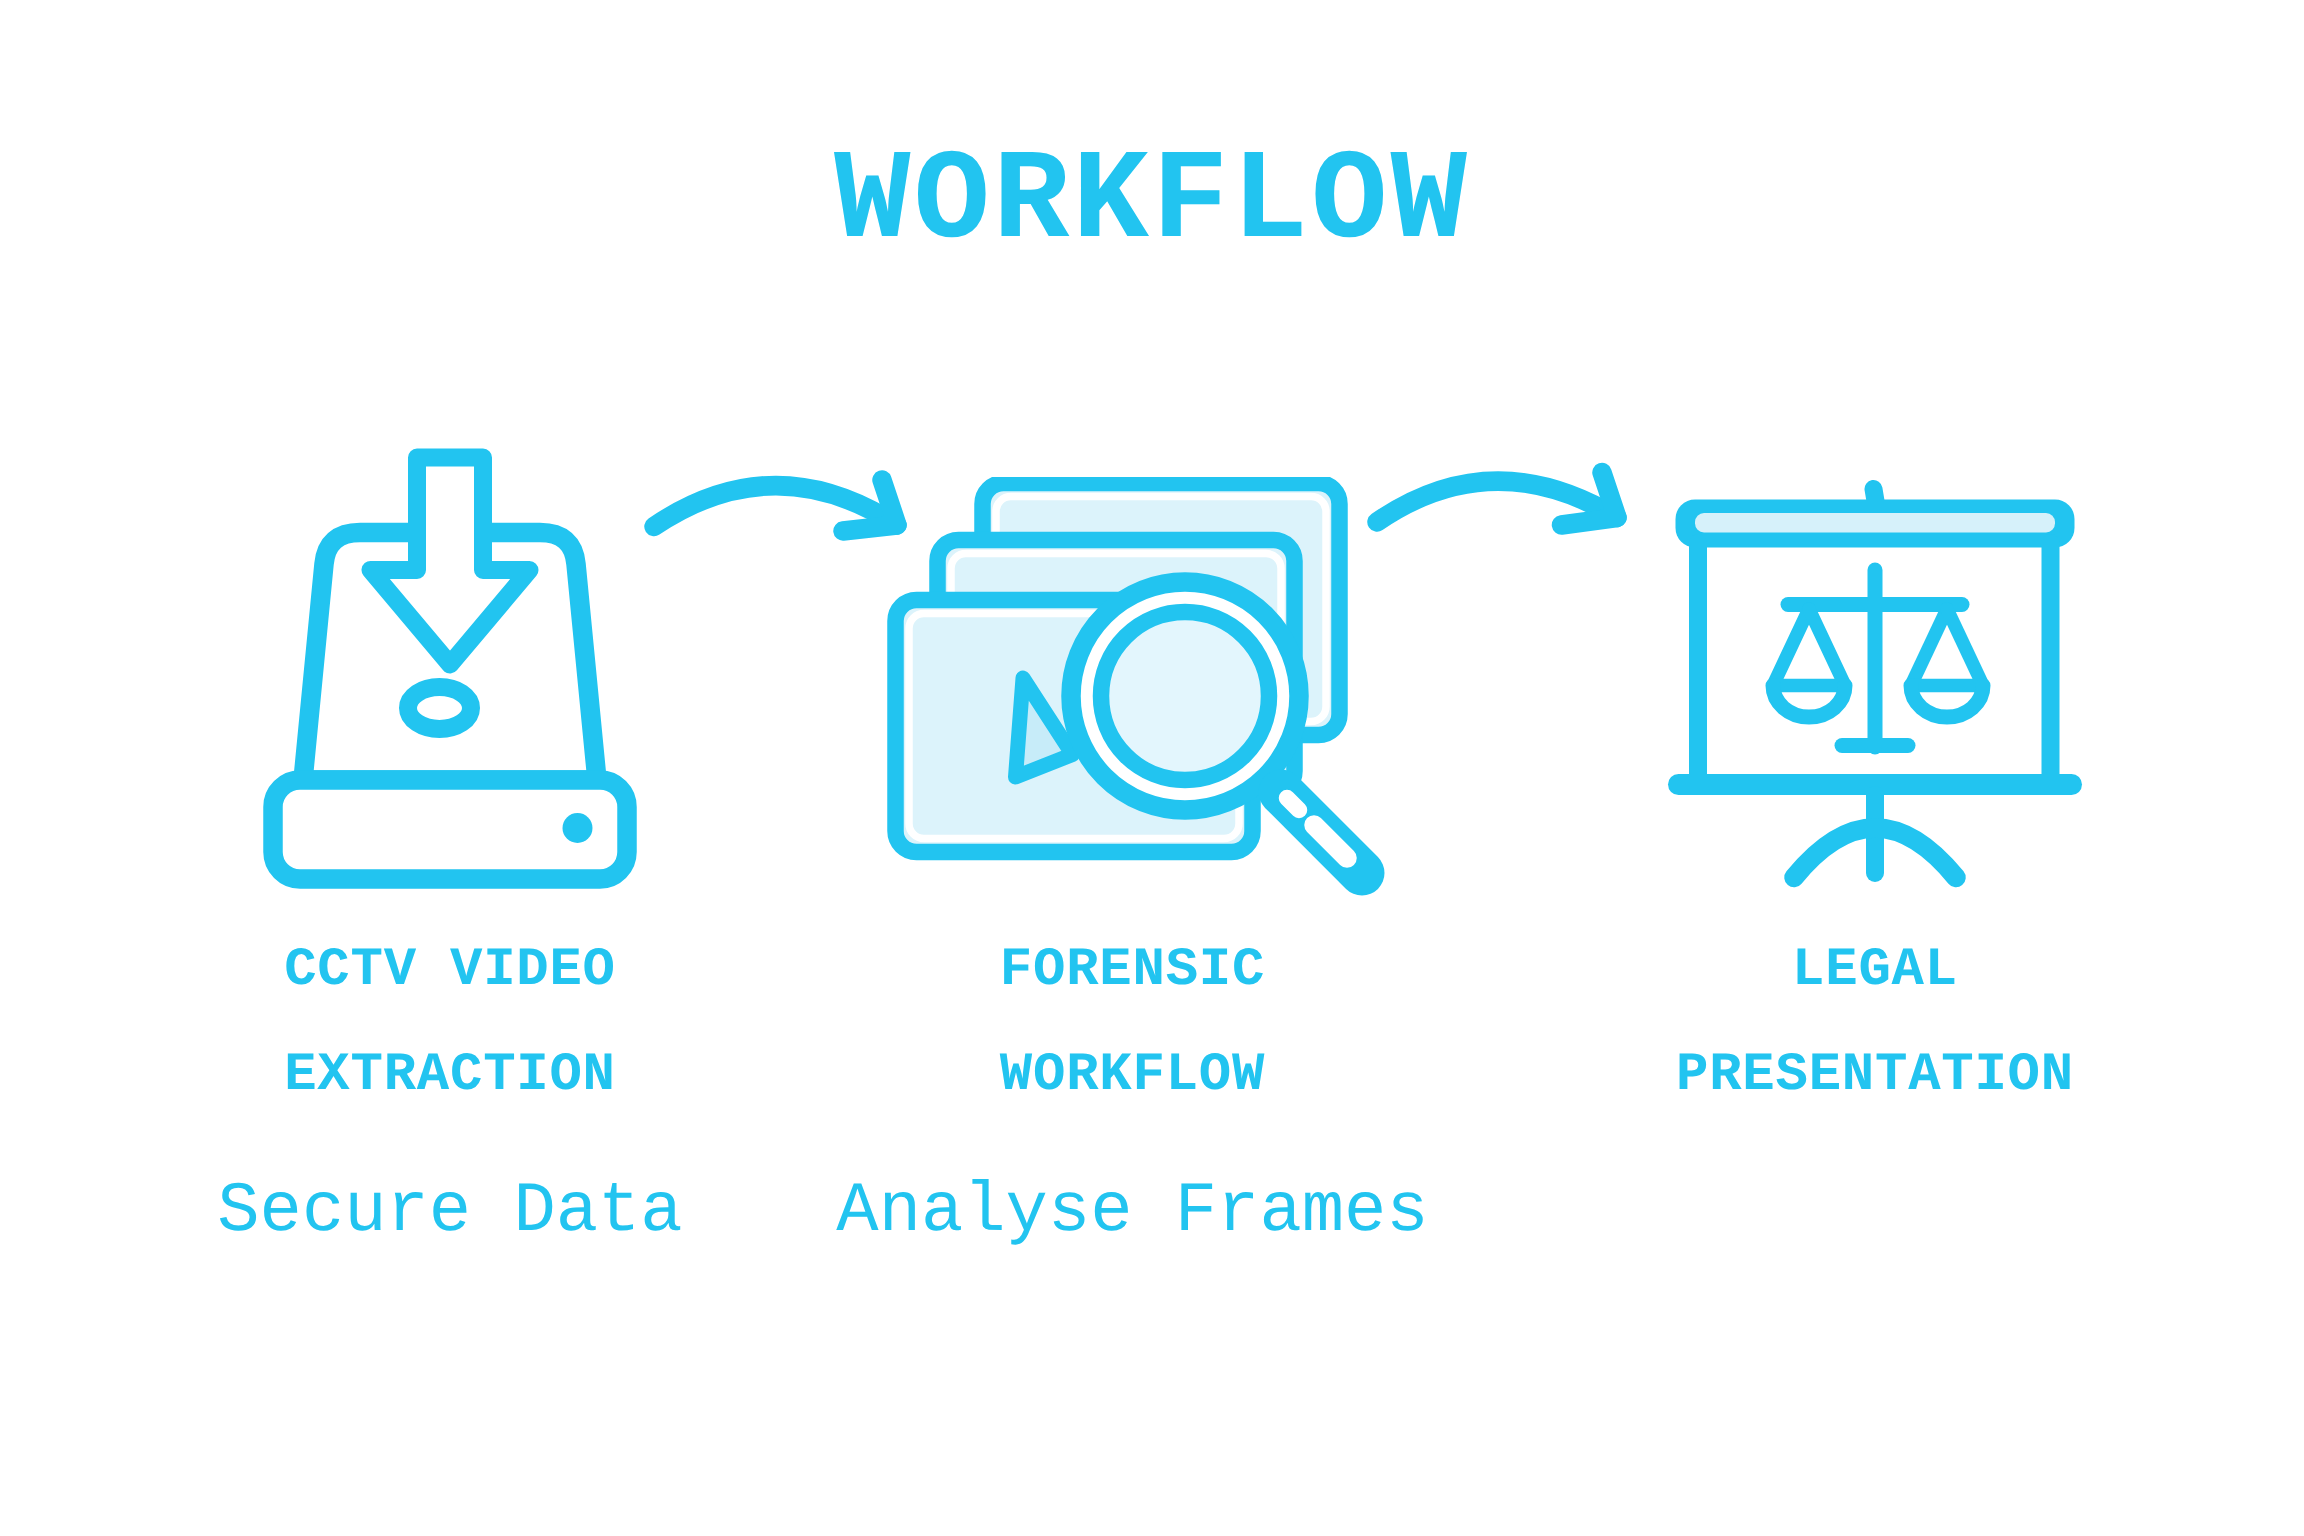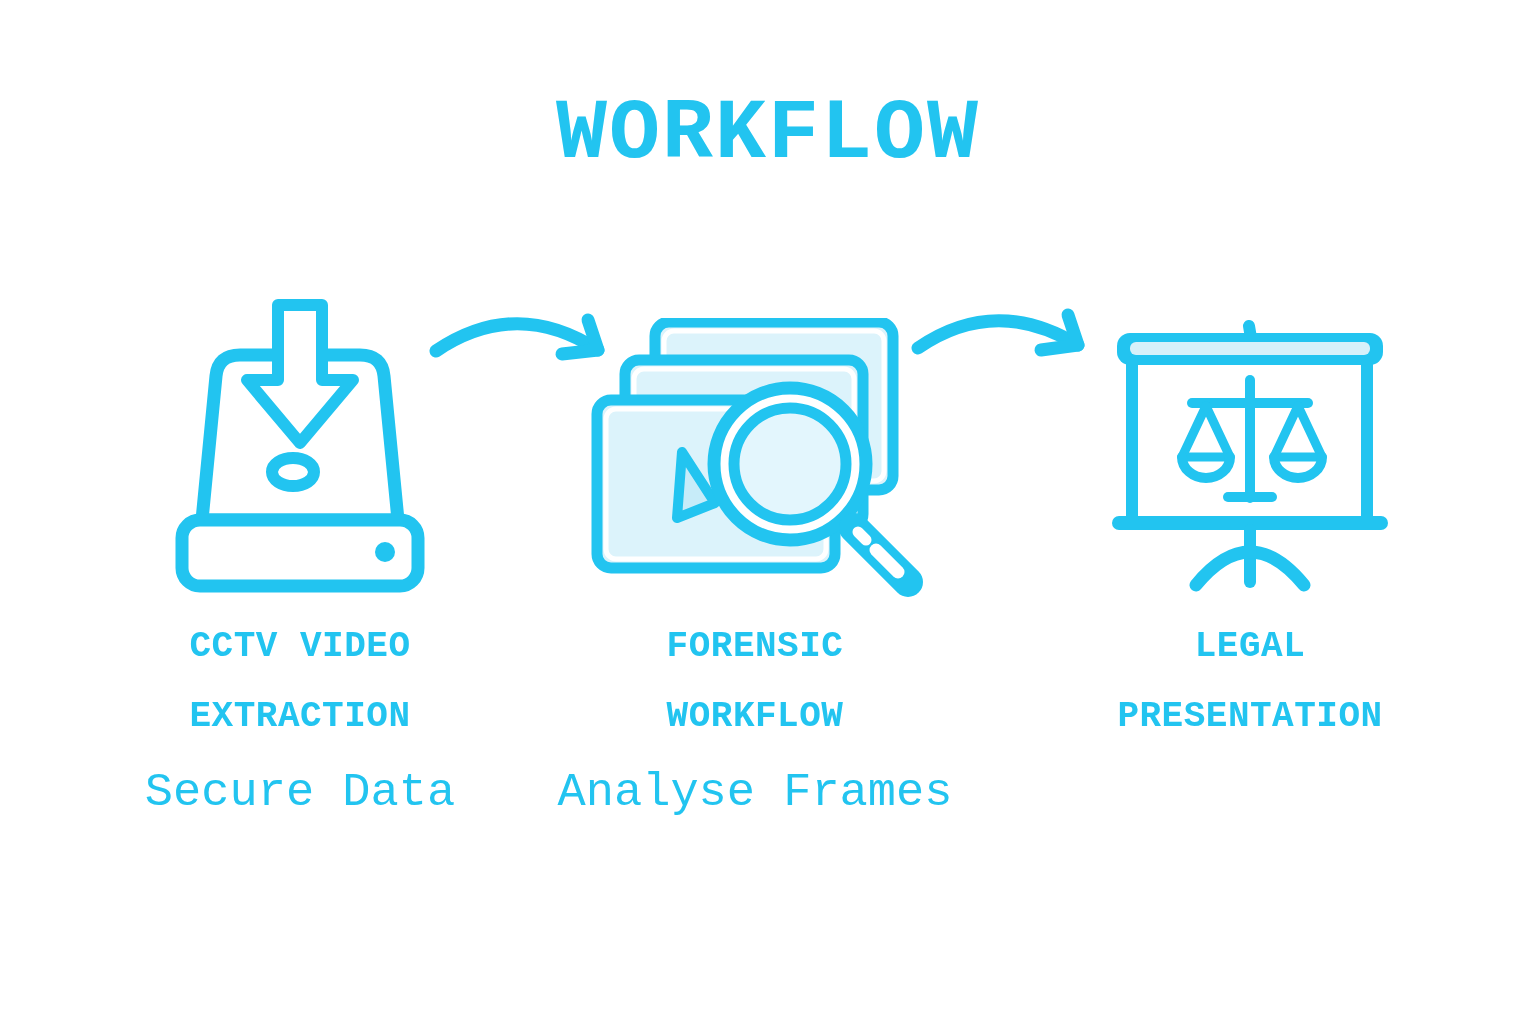--- a/index.html
+++ b/index.html
@@ -15,21 +15,21 @@
   .icon1{left:170px;top:293px;}
   .icon2{left:590px;top:318px;}
   .icon3{left:1108px;top:318px;}
   .arrow1{left:428px;top:293px;}
   .arrow2{left:910px;top:293px;}
   .col{position:absolute;top:612px;width:480px;text-align:center;color:var(--c);}
   .col1{left:60px;}
   .col2{left:515px;text-align:center;}
   .col3{left:1010px;}
   .heading{font-size:36px;font-weight:700;line-height:70px;letter-spacing:0.5px;}
-  .subtitle{font-size:47px;font-weight:400;margin-top:14px;}
+  .subtitle{font-size:47px;font-weight:400;margin-top:30px;}
   svg *{stroke-linecap:round;stroke-linejoin:round;}
   .st{stroke:var(--c);}
   .sw{stroke:#fff;}
   .fn{fill:none;}
   .fw{fill:#fff;}
   .fc{fill:var(--c);}
   .fl{fill:var(--light);}
   .fll{fill:var(--lighter);}
   .fst{fill:var(--stripe);}
   .ftr{fill:var(--tri);}

